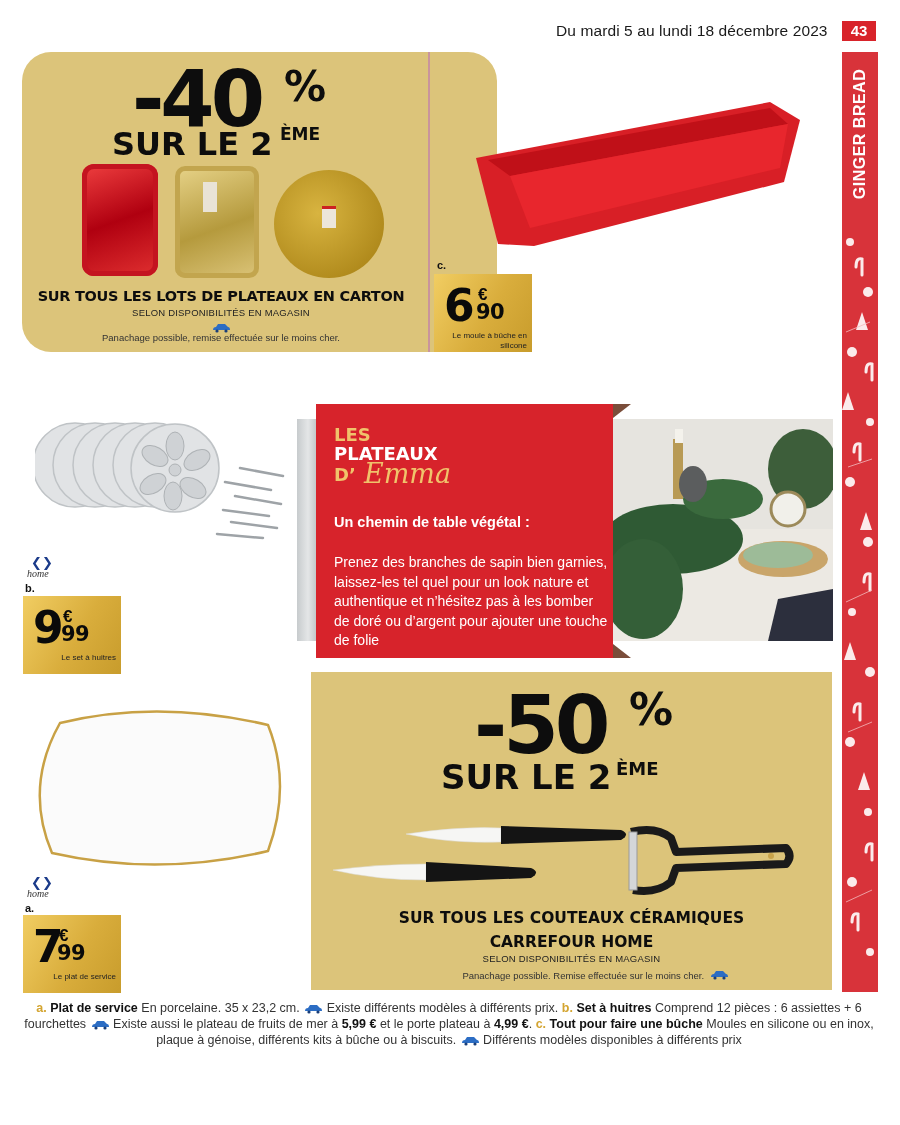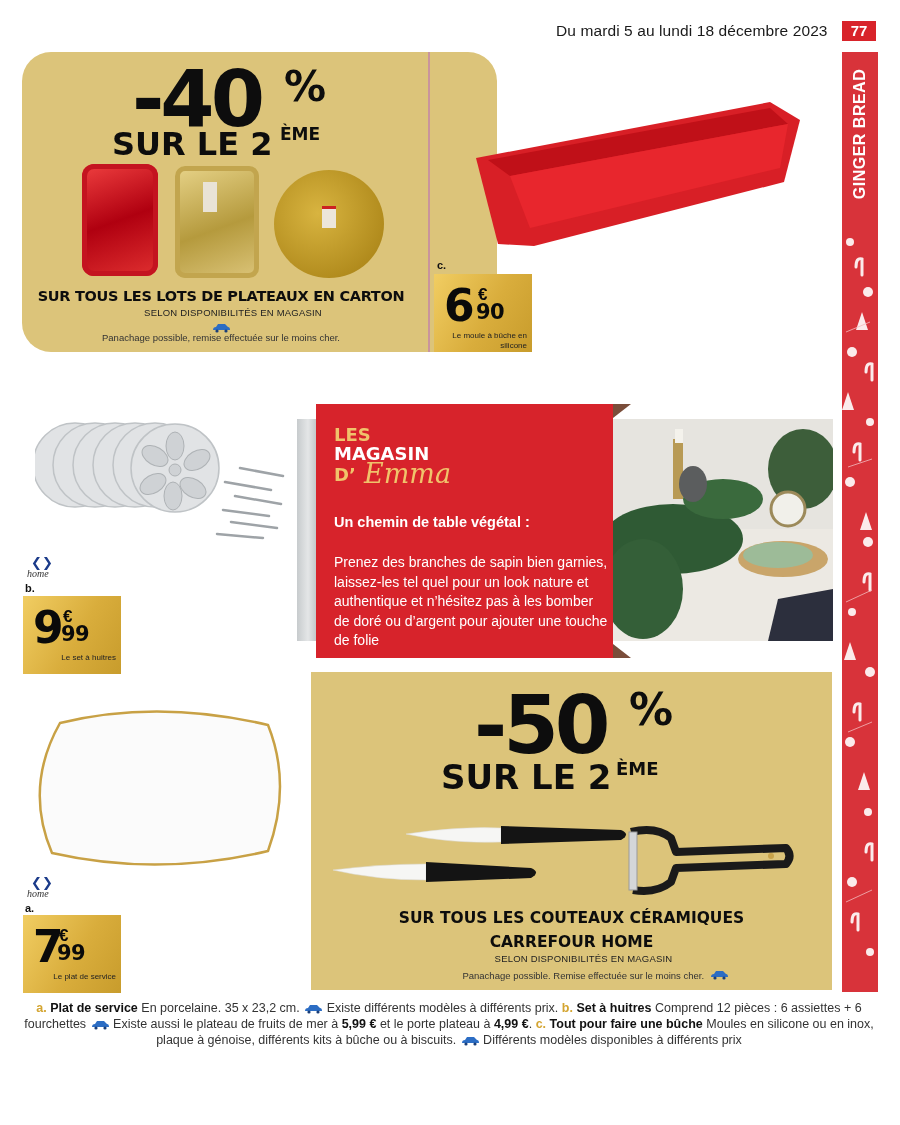--- a/index.html
+++ b/index.html
@@ -23,21 +23,21 @@
   .promo-top { left: 22px; top: 52px; width: 475px; height: 300px; border-radius: 29px; }
   .divider-v { left: 428px; top: 52px; width: 2px; height: 300px; background: #c9949c; }
 
   .big-pct { position: absolute; font-weight: 900; color: #0d0d0d; font-family: "DejaVu Sans", sans-serif; }
   .promo-top .pct-num { left: 110px; top: 8px; font-size: 78px; letter-spacing: -4px; line-height: 1; }
   .promo-top .pct-sign { left: 262px; top: 14px; font-size: 42px; line-height: 1; }
   .promo-top .sur-le { left: 90px; top: 76px; font-size: 32px; letter-spacing: 0px; line-height: 1; }
   .promo-top .sup { left: 258px; top: 74px; font-size: 17px; line-height: 1; }
 
   .promo-title { position: absolute; font-weight: 900; font-family: "DejaVu Sans", sans-serif; color: #0d0d0d; text-align: center; white-space: nowrap; }
-  .promo-sub { position: absolute; font-size: 9.5px; color: #222; text-align: center; white-space: nowrap; letter-spacing: 0.2px; margin-left: 12px; }
+  .promo-sub { position: absolute; font-size: 9.5px; color: #222; text-align: center; white-space: nowrap; letter-spacing: 0.2px; }
   .promo-note { position: absolute; font-size: 9.5px; color: #333; text-align: center; white-space: nowrap; font-family: "Liberation Sans Narrow","Liberation Sans", sans-serif; }
 
   .car-icon { display: inline-block; width: 20px; height: 10px; vertical-align: middle; }
 
   
   .price-tag { width: 98px; height: 78px; background: linear-gradient(120deg, #f1cd62 0%, #d9ad3c 55%, #c89c2c 100%); }
   .price-tag .int { position: absolute; left: 10px; top: 10px; font-size: 44px; font-weight: 900; font-family: "DejaVu Sans", sans-serif; color: #0a0a0a; line-height: 1; letter-spacing: -2px; }
   .price-tag .eur { position: absolute; left: 44px; top: 12px; font-size: 17px; font-weight: bold; color: #0a0a0a; line-height: 1; }
   .price-tag .cents { position: absolute; left: 42px; top: 28px; font-size: 21px; font-weight: bold; color: #0a0a0a; line-height: 1; letter-spacing: -0.5px; font-family: "DejaVu Sans", sans-serif; }
   .price-tag .desc { position: absolute; left: 9px; top: 57px; font-size: 8px; color: #222; line-height: 1.25; width: 84px; text-align: right; }
@@ -71,21 +71,21 @@
 
   
   .footer { left: 20px; top: 1000px; width: 858px; font-size: 12.5px; color: #333; text-align: center; line-height: 16px; }
   .footer b { color: #111; margin-top: 12px; }
   .footer .lt { color: #d4a531; font-weight: bold; }
 </style>
 </head>
 <body>
 
 <div class="abs header-date">Du mardi 5 au lundi 18 décembre 2023</div>
-<div class="abs page-num">77</div>
+<div class="abs page-num">43</div>
 
 <div class="abs side-banner">
   <div class="label">
       <span>GINGER BREAD</span>
     </div>
   <svg width="36" height="780" viewBox="0 0 36 780">
     <g fill="#ffffff" opacity="0.9">
       <circle cx="8" cy="30" r="4"></circle>
         <circle cx="26" cy="80" r="5"></circle>
         <circle cx="10" cy="140" r="5"></circle>
@@ -204,21 +204,21 @@
   <div class="eur" style="left:40px;">€</div>
   <div class="cents" style="left:38px;">99</div>
   <div class="desc">Le set à huitres</div>
 </div>
 
 <div class="abs emma-photo-left"></div>
 <div class="abs emma-box">
   <div class="tab"></div>
   <div class="tab2"></div>
   <div class="emma-h les">LES</div>
-  <div class="emma-h ast">MAGASIN</div>
+  <div class="emma-h ast">PLATEAUX</div>
   <div class="emma-h d">D’</div>
   <div class="emma-script">Emma</div>
   <div class="emma-sub">Un chemin de table végétal :</div>
   <div class="emma-body">Prenez des branches de sapin bien garnies, laissez-les tel quel pour un look nature et authentique et n’hésitez pas à les bomber de doré ou d’argent pour ajouter une touche de folie</div>
 </div>
 <div class="abs photo">
   <svg width="220" height="222" viewBox="0 0 220 222">
     <rect width="220" height="222" fill="#e6e4df"></rect>
     <rect x="0" y="110" width="220" height="112" fill="#ece9e3"></rect>
     <ellipse cx="60" cy="120" rx="70" ry="35" fill="#2f5a34"></ellipse>

